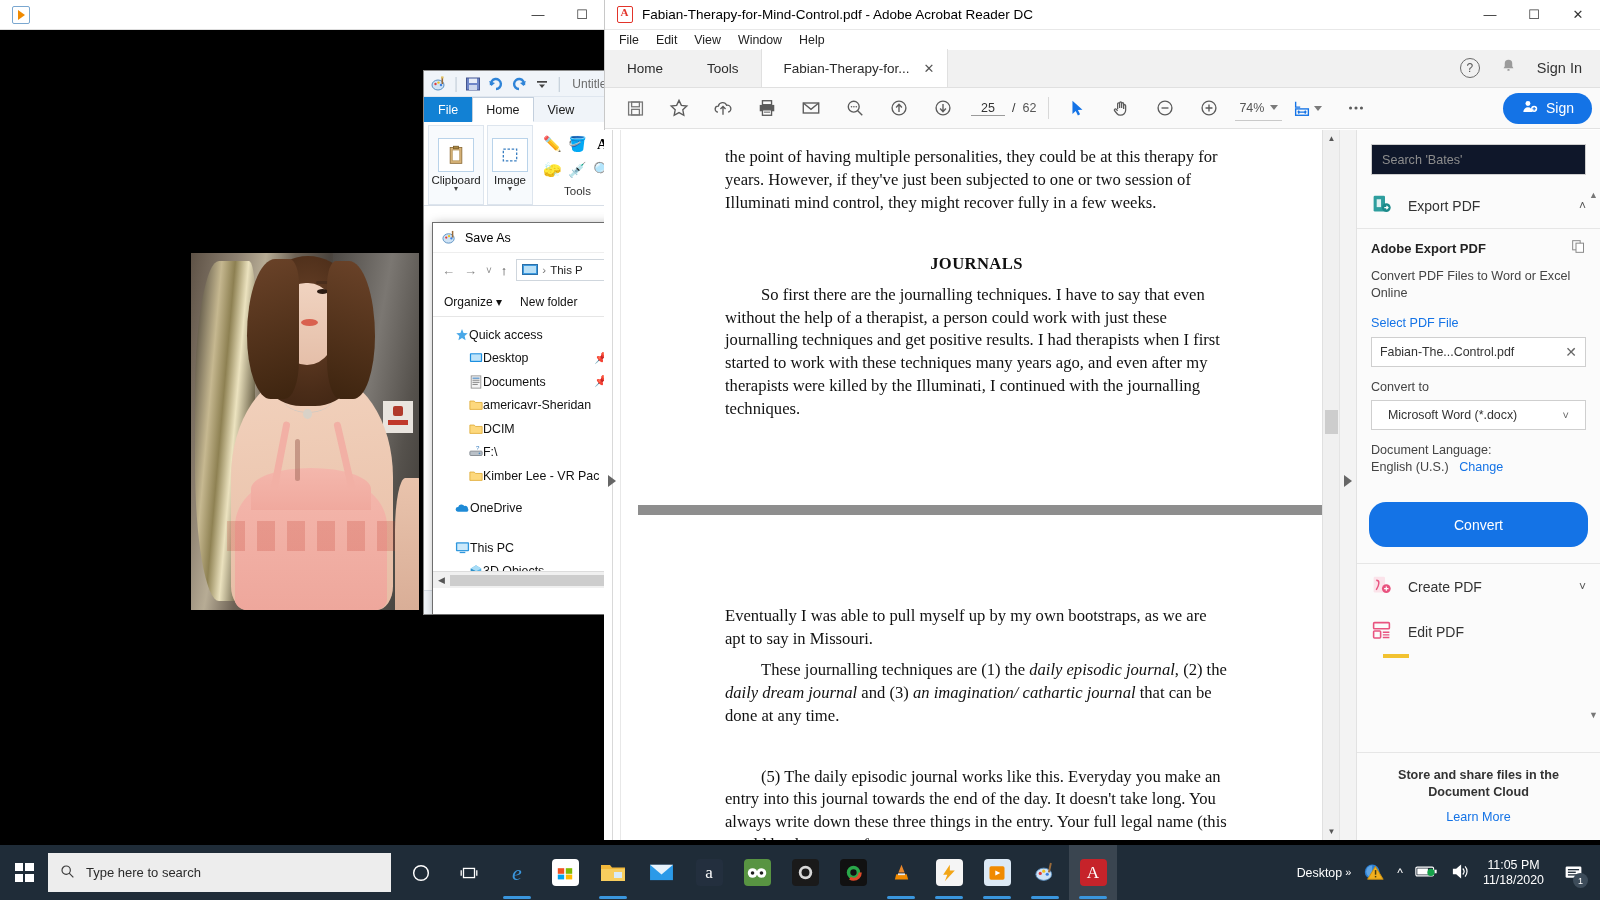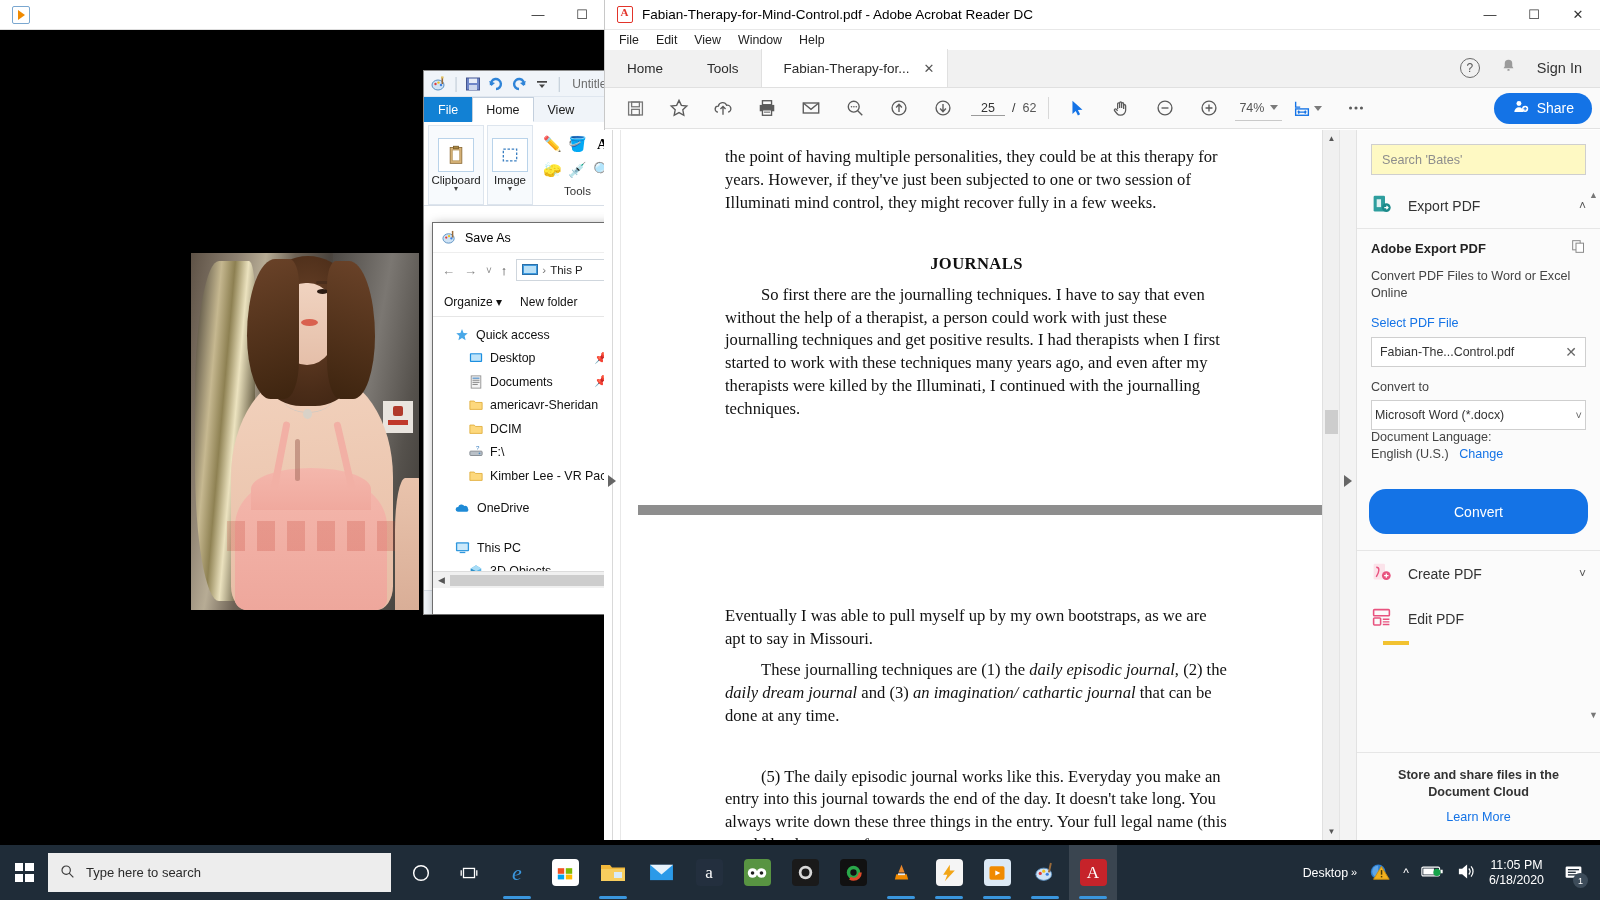--- a/index.html
+++ b/index.html
@@ -72,21 +72,21 @@
   .paint .work { background:#fff; height:100%; }
 
   
   .saveas { position:absolute; left:432px; top:222px; width:187px; height:393px; background:#fff; border:1px solid #6e6e6e; box-shadow:2px 2px 10px rgba(0,0,0,.35); overflow:hidden;}
   .saveas .sa-title { height:30px; display:flex; align-items:center; gap:7px; padding:0 9px; font-size:12.5px; color:#000; border-bottom:1px solid #eee;}
   .saveas .sa-nav { height:34px; display:flex; align-items:center; gap:9px; padding:0 9px; font-size:13px; color:#888;}
   .saveas .crumbbox { display:flex; align-items:center; gap:4px; border:1px solid #cfd6dd; height:22px; padding:0 5px; flex:1; font-size:11.5px; color:#222; }
   .saveas .sa-cmd { height:30px; display:flex; align-items:center; gap:18px; padding:0 11px; font-size:12px; color:#111; border-bottom:1px solid #e6e6e6;}
   .saveas .sa-body { position:relative; height:calc(100% - 94px - 26px); overflow:hidden;}
   .navlist { padding:6px 0 0 0; font-size:12.4px; color:#111;}
-  .navrow { display:flex; align-items:center; height:23.5px; padding-left:22px; gap:7px; white-space:nowrap;}
+  .navrow { display:flex; align-items:center; height:23.5px; padding-left:22px; white-space:nowrap;}
   .navrow.l2 { padding-left:36px; }
   .navrow .pin { margin-left:auto; margin-right:10px; color:#9aa3ab; font-size:11px;}
   .saveas .hscroll { position:absolute; left:0; right:0; bottom:0; height:17px; background:#f0f0f0; border-top:1px solid #dcdcdc; display:flex; align-items:center;}
   .saveas .hscroll .arrow { width:17px; text-align:center; font-size:9px; color:#555;}
   .saveas .hscroll .thumb { height:11px; background:#cdcdcd; flex:1; margin-right:2px;}
   .paint .statusbar { position:absolute; left:0; bottom:0; width:196px; height:24px; background:#f0f4f9; border-top:1px solid #d7dee7; display:flex; align-items:center; justify-content:space-between; padding:0 10px; font-size:12px; color:#333;}
 
   
   .acro { position:absolute; left:604px; top:0; width:996px; height:840px; background:#fff; border-left:1px solid #c8c8c8; }
   .acro .titlebar { height:30px; display:flex; align-items:center; border-bottom:1px solid #e8e8e8; }
@@ -131,33 +131,33 @@
   .vscroll { width:17px; background:#f0f0f0; border-left:1px solid #e0e0e0; position:relative; }
   .vscroll .a-up,.vscroll .a-dn { position:absolute; left:0; width:17px; height:17px; display:flex; align-items:center; justify-content:center; font-size:8px; color:#555;}
   .vscroll .a-up { top:0; } .vscroll .a-dn { bottom:0; }
   .vscroll .thumb { position:absolute; left:2px; width:13px; top:280px; height:24px; background:#cdcdcd; }
   .railright { width:17px; background:#f3f3f3; border-left:1px solid #e4e4e4; position:relative;}
   .railright .handle { position:absolute; top:345px; left:4px; width:0;height:0;border-left:8px solid #666;border-top:6px solid transparent;border-bottom:6px solid transparent;}
 
   
   .toolpanel { width:244px; background:#fbfbfb; border-left:1px solid #e2e2e2; display:flex; flex-direction:column; position:relative; }
   .searchwrap { padding:14px 14px 8px 14px; }
-  .searchbox { height:31px; border:1px solid #cfcfcf; background:#fef9c3; display:flex; align-items:center; padding:0 10px; font-size:12.6px; color:#8d8d8d;}
+  .searchbox { height:31px; border:1px solid #cfcfcf; background:#0f172a; display:flex; align-items:center; padding:0 10px; font-size:12.6px; color:#8d8d8d;}
   .panelrow { height:45px; display:flex; align-items:center; gap:16px; padding:0 14px; font-size:14px; color:#333; }
   .panelrow .chev { margin-left:auto; color:#555; font-size:12px; }
   .panelsep { height:1px; background:#e6e6e6; margin:0 0; }
   .exportbody { padding:10px 14px 14px; font-size:12.6px; color:#444; }
   .exportbody h4 { font-size:13px; color:#222; margin-bottom:11px; display:flex; align-items:center;}
   .exportbody h4 .tinyicon { margin-left:auto; color:#8a8a8a; font-size:13px;}
   .exportbody .desc { line-height:17px; color:#444; margin-bottom:14px; }
   .exportbody .lnk { color:#1473e6; margin-bottom:7px; }
   .selfile { height:30px; border:1px solid #cfcfcf; background:#fff; display:flex; align-items:center; padding:0 8px; font-size:12.4px; color:#333; margin-bottom:13px;}
   .selfile .x { margin-left:auto; color:#666; font-size:14px;}
   .lbl { color:#444; margin-bottom:6px; }
-  .ddl { height:30px; border:1px solid #cfcfcf; background:#fff; display:flex; align-items:center; padding:0 3px; font-size:12.4px; color:#333; }
+  .ddl { height:30px; border:1px solid #cfcfcf; background:#fff; display:flex; align-items:center; padding:0 16px; font-size:12.4px; color:#333; margin-bottom:13px;}
   .ddl .c { margin-left:auto; color:#666; font-size:11px;}
   .convert { margin:8px 12px 16px; height:45px; background:#1473e6; color:#fff; border-radius:17px; display:flex; align-items:center; justify-content:center; font-size:14px; }
   .panelfoot { margin-top:auto; border-top:1px solid #e6e6e6; padding:14px 16px 16px; text-align:center; }
   .panelfoot .t { font-size:12.6px; font-weight:bold; color:#333; line-height:17px; }
   .panelfoot .lm { font-size:12.6px; color:#1473e6; margin-top:9px; }
   .panelscroll { position:absolute; right:0; top:60px; width:11px; bottom:120px; }
   .panelscroll .pu { position:absolute; top:0; left:0; font-size:9px; color:#777;}
   .panelscroll .pd { position:absolute; bottom:0; left:0; font-size:9px; color:#777;}
   .yellowbar { height:4px; width:26px; background:#f2c230; margin-left:26px;}
 
@@ -581,21 +581,21 @@
       </span>
       <span class="sharebtn">
         <span>
           <svg viewBox="0 0 22 22" width="17" height="17" fill="#fff">
               <circle cx="9" cy="7" r="3.2"></circle>
               <path d="M3 18 a6 6 0 0 1 12 0 Z"></path>
               <circle cx="17" cy="14" r="4" fill="#fff"></circle>
               <path d="M17 11.8 V16.2 M14.8 14 H19.2" stroke="#1473e6" stroke-width="1.4"></path>
             </svg>
         </span>
-        <span>Share</span>
+        <span>Sign</span>
       </span>
     </div>
   </div>
 
   <div class="pdfzone">
     <div class="leftrail">
       <div class="hline"></div>
       <div class="handle"></div>
     </div>
     <div class="pagecol">
@@ -856,21 +856,21 @@
           </svg>
       </span>
       <span>
         <svg viewBox="0 0 24 24" width="21" height="21" fill="none" stroke="#fff" stroke-width="1.4">
             <path d="M4 9.5 H7.5 L12 5.5 V18.5 L7.5 14.5 H4 Z" fill="#fff"></path>
             <path d="M14.6 8.6 a5 5 0 0 1 0 6.8 M17.2 6.2 a8.6 8.6 0 0 1 0 11.6"></path>
           </svg>
       </span>
       <span class="clock">
         <div>11:05 PM</div>
-        <div>6/18/2020</div>
+        <div>11/18/2020</div>
       </span>
       <span class="actioncenter">
         <svg viewBox="0 0 24 24" width="21" height="21" fill="#fff">
             <rect x="3" y="5" width="18" height="13" rx="1.5"></rect>
             <rect x="5.6" y="8" width="12.8" height="1.5" fill="#1f2c38"></rect>
             <rect x="5.6" y="11" width="9" height="1.5" fill="#1f2c38"></rect>
             <rect x="5.6" y="14" width="11" height="1.5" fill="#1f2c38"></rect>
           </svg>
         <span class="badge">1</span>
       </span>

